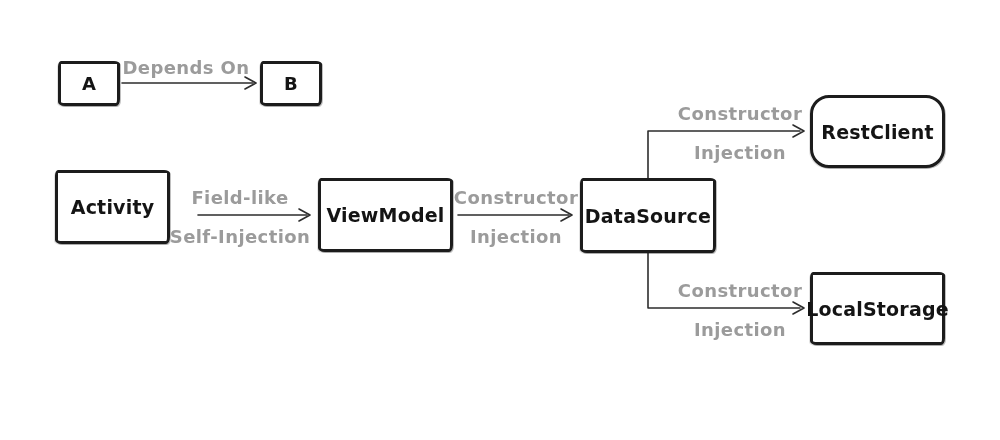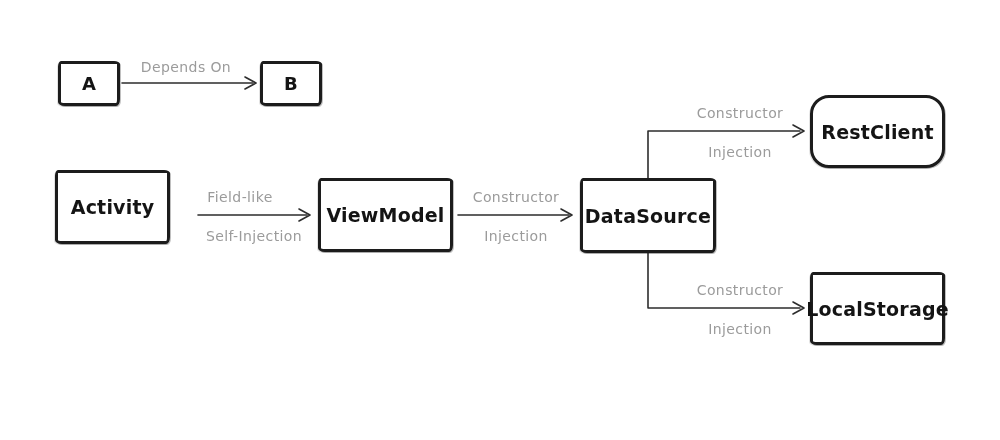--- a/index.html
+++ b/index.html
@@ -48,22 +48,22 @@
     font-size: 19px;
     font-weight: 700;
     letter-spacing: 0.2px;
     white-space: nowrap;
   }
   .node.small .node-label { font-size: 18px; }
   .edge-label {
     position: absolute;
     transform: translate(-50%, -50%);
     color: var(--edge-label);
-    font-size: 14px;
-    font-weight: 400;
+    font-size: 18px;
+    font-weight: 700;
     letter-spacing: 0.4px;
     white-space: nowrap;
   }
 </style>
 </head>
 <body>
 
 <div class="canvas">
 
   <svg class="edges-layer" viewBox="0 0 1000 440" aria-hidden="true">
@@ -108,21 +108,21 @@
   <div class="node" style="left:810px; top:95px; width:135px; height:73px;border-radius:19px;">
     <span class="node-label">RestClient</span>
   </div>
   <div class="node" style="left:810px; top:272px; width:135px; height:73px;">
     <span class="node-label">LocalStorage</span>
   </div>
 
   <div class="edge-label" style="left:186px; top:67px;">Depends On</div>
 
   <div class="edge-label" style="left:240px; top:197px;">Field-like</div>
-  <div class="edge-label" style="left:254px; top:236px;">Self-Injection</div>
+  <div class="edge-label" style="left:240px; top:236px;">Self-Injection</div>
 
   <div class="edge-label" style="left:516px; top:197px;">Constructor</div>
   <div class="edge-label" style="left:516px; top:236px;">Injection</div>
 
   <div class="edge-label" style="left:740px; top:113px;">Constructor</div>
   <div class="edge-label" style="left:740px; top:152px;">Injection</div>
 
   <div class="edge-label" style="left:740px; top:290px;">Constructor</div>
   <div class="edge-label" style="left:740px; top:329px;">Injection</div>
 

